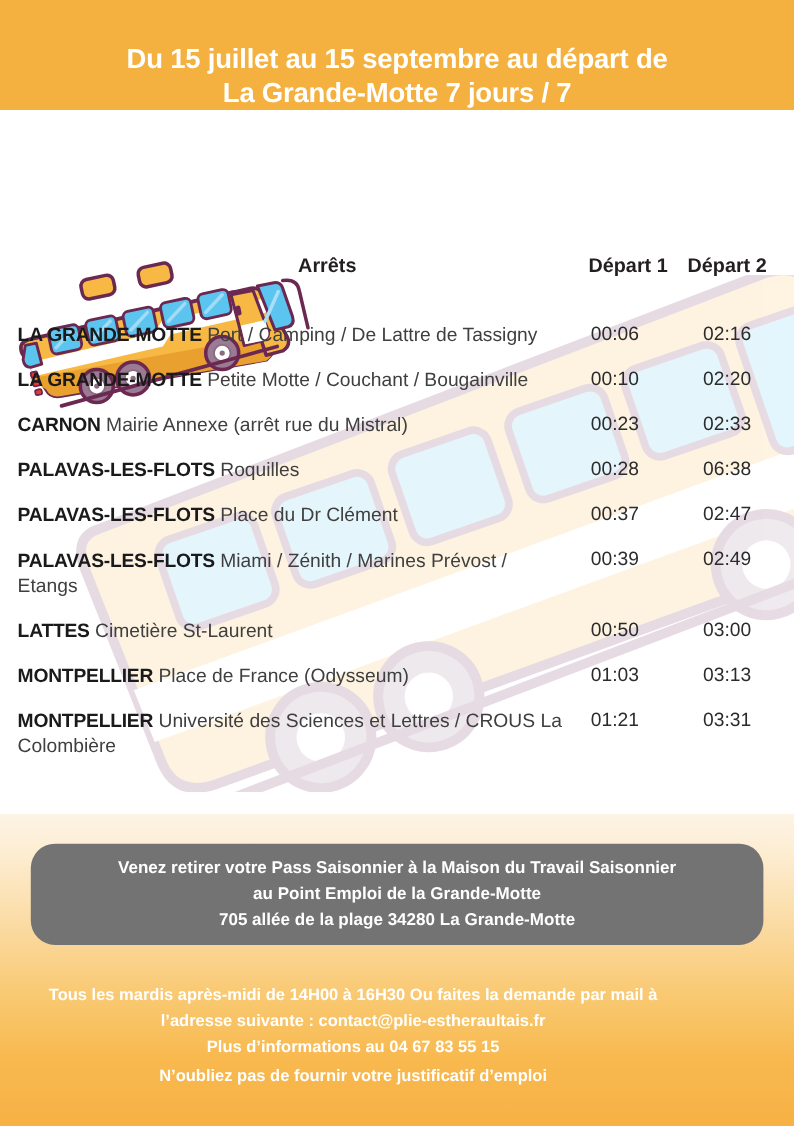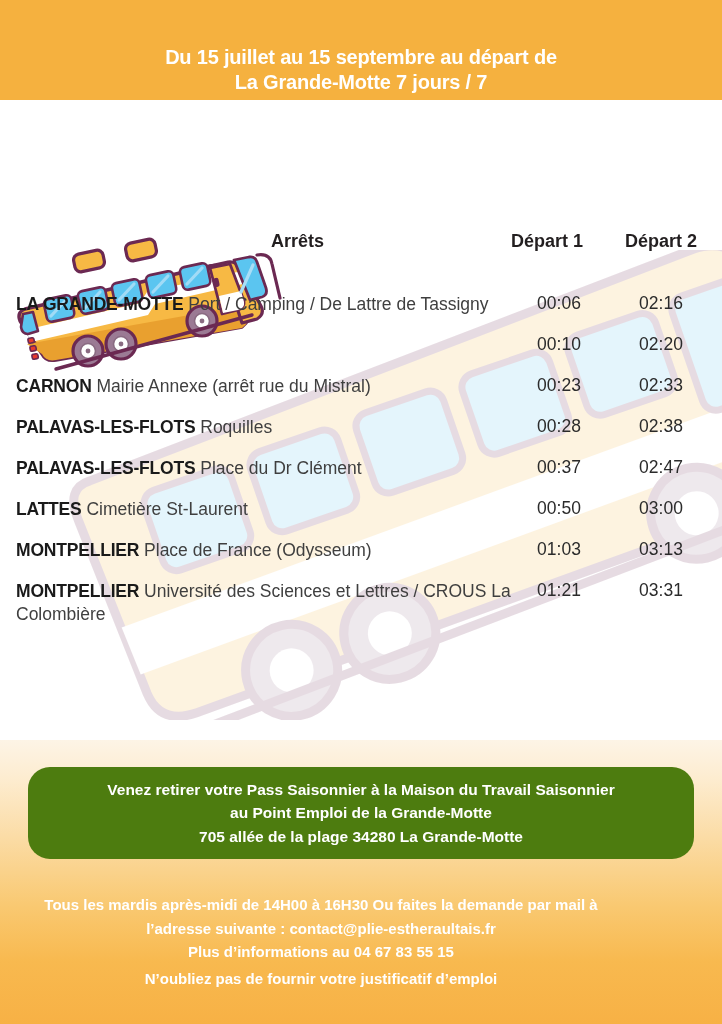--- a/index.html
+++ b/index.html
@@ -30,21 +30,21 @@
     top: 0;
     width: 722px;
     height: 100px;
     background: #f5b13f;
     display: flex;
     align-items: center;
     justify-content: center;
   }
   .header-title {
     color: #ffffff;
-    font-size: 20px;
+    font-size: 25px;
     font-weight: bold;
     line-height: 1.22;
     text-align: center;
     letter-spacing: -0.2px;
     padding: 0 24px;
     white-space: pre-line;
     margin-top: 39px;
   }
 
   
@@ -90,21 +90,21 @@
     top: 0;
     font-size: 18px;
     font-weight: bold;
     color: #231f20;
   }
   .hdr-dep1 {
     position: absolute;
     left: 511px;
     top: 0;
     width: 96px;
-    text-align: left;
+    text-align: right;
     font-size: 18px;
     font-weight: bold;
     color: #231f20;
   }
   .hdr-dep2 {
     position: absolute;
     left: 613px;
     top: 0;
     width: 96px;
     text-align: center;
@@ -178,21 +178,21 @@
         #f7b145 100%);
   }
 
   
   .info-box {
     position: absolute;
     left: 28px;
     top: 767px;
     width: 666px;
     height: 92px;
-    background: #4d7c0f;
+    background: #737373;
     border-radius: 22px;
     display: flex;
     align-items: center;
     justify-content: center;
   }
   .info-text {
     color: #ffffff;
     font-size: 15.5px;
     font-weight: bold;
     text-align: center;
@@ -338,37 +338,43 @@
     <div class="hdr-dep2">Départ 2</div>
   </div>
 
   <div class="rows" id="rows-container">
       <div class="row" style="height: 40px;">
         <div class="row-stop"><span class="city">LA GRANDE-MOTTE</span><span class="place">  Port / Camping / De Lattre de Tassigny</span></div>
         <div class="row-time1">00:06</div>
         <div class="row-time2">02:16</div>
       </div>
       <div class="row" style="height: 40px;">
+        <div class="row-stop"><span class="city">LA GRANDE-MOTTE</span><span class="place"> Petite Motte / Couchant / Bougainville</span></div>
         <div class="row-time1">00:10</div>
         <div class="row-time2">02:20</div>
       </div>
       <div class="row" style="height: 40px;">
         <div class="row-stop"><span class="city">CARNON</span><span class="place"> Mairie Annexe (arrêt rue du Mistral)</span></div>
         <div class="row-time1">00:23</div>
         <div class="row-time2">02:33</div>
       </div>
       <div class="row" style="height: 40px;">
         <div class="row-stop"><span class="city">PALAVAS-LES-FLOTS</span><span class="place"> Roquilles</span></div>
         <div class="row-time1">00:28</div>
-        <div class="row-time2">02:38</div>
+        <div class="row-time2">06:38</div>
       </div>
       <div class="row" style="height: 40px;">
         <div class="row-stop"><span class="city">PALAVAS-LES-FLOTS</span><span class="place"> Place du Dr Clément</span></div>
         <div class="row-time1">00:37</div>
         <div class="row-time2">02:47</div>
+      </div>
+      <div class="row" style="height: 63px;">
+        <div class="row-stop"><span class="city">PALAVAS-LES-FLOTS</span><span class="place"> Miami / Zénith / Marines Prévost / Etangs</span></div>
+        <div class="row-time1">00:39</div>
+        <div class="row-time2">02:49</div>
       </div>
       <div class="row" style="height: 40px;">
         <div class="row-stop"><span class="city">LATTES</span><span class="place"> Cimetière St-Laurent</span></div>
         <div class="row-time1">00:50</div>
         <div class="row-time2">03:00</div>
       </div>
       <div class="row" style="height: 40px;">
         <div class="row-stop"><span class="city">MONTPELLIER</span><span class="place"> Place de France (Odysseum)</span></div>
         <div class="row-time1">01:03</div>
         <div class="row-time2">03:13</div>

